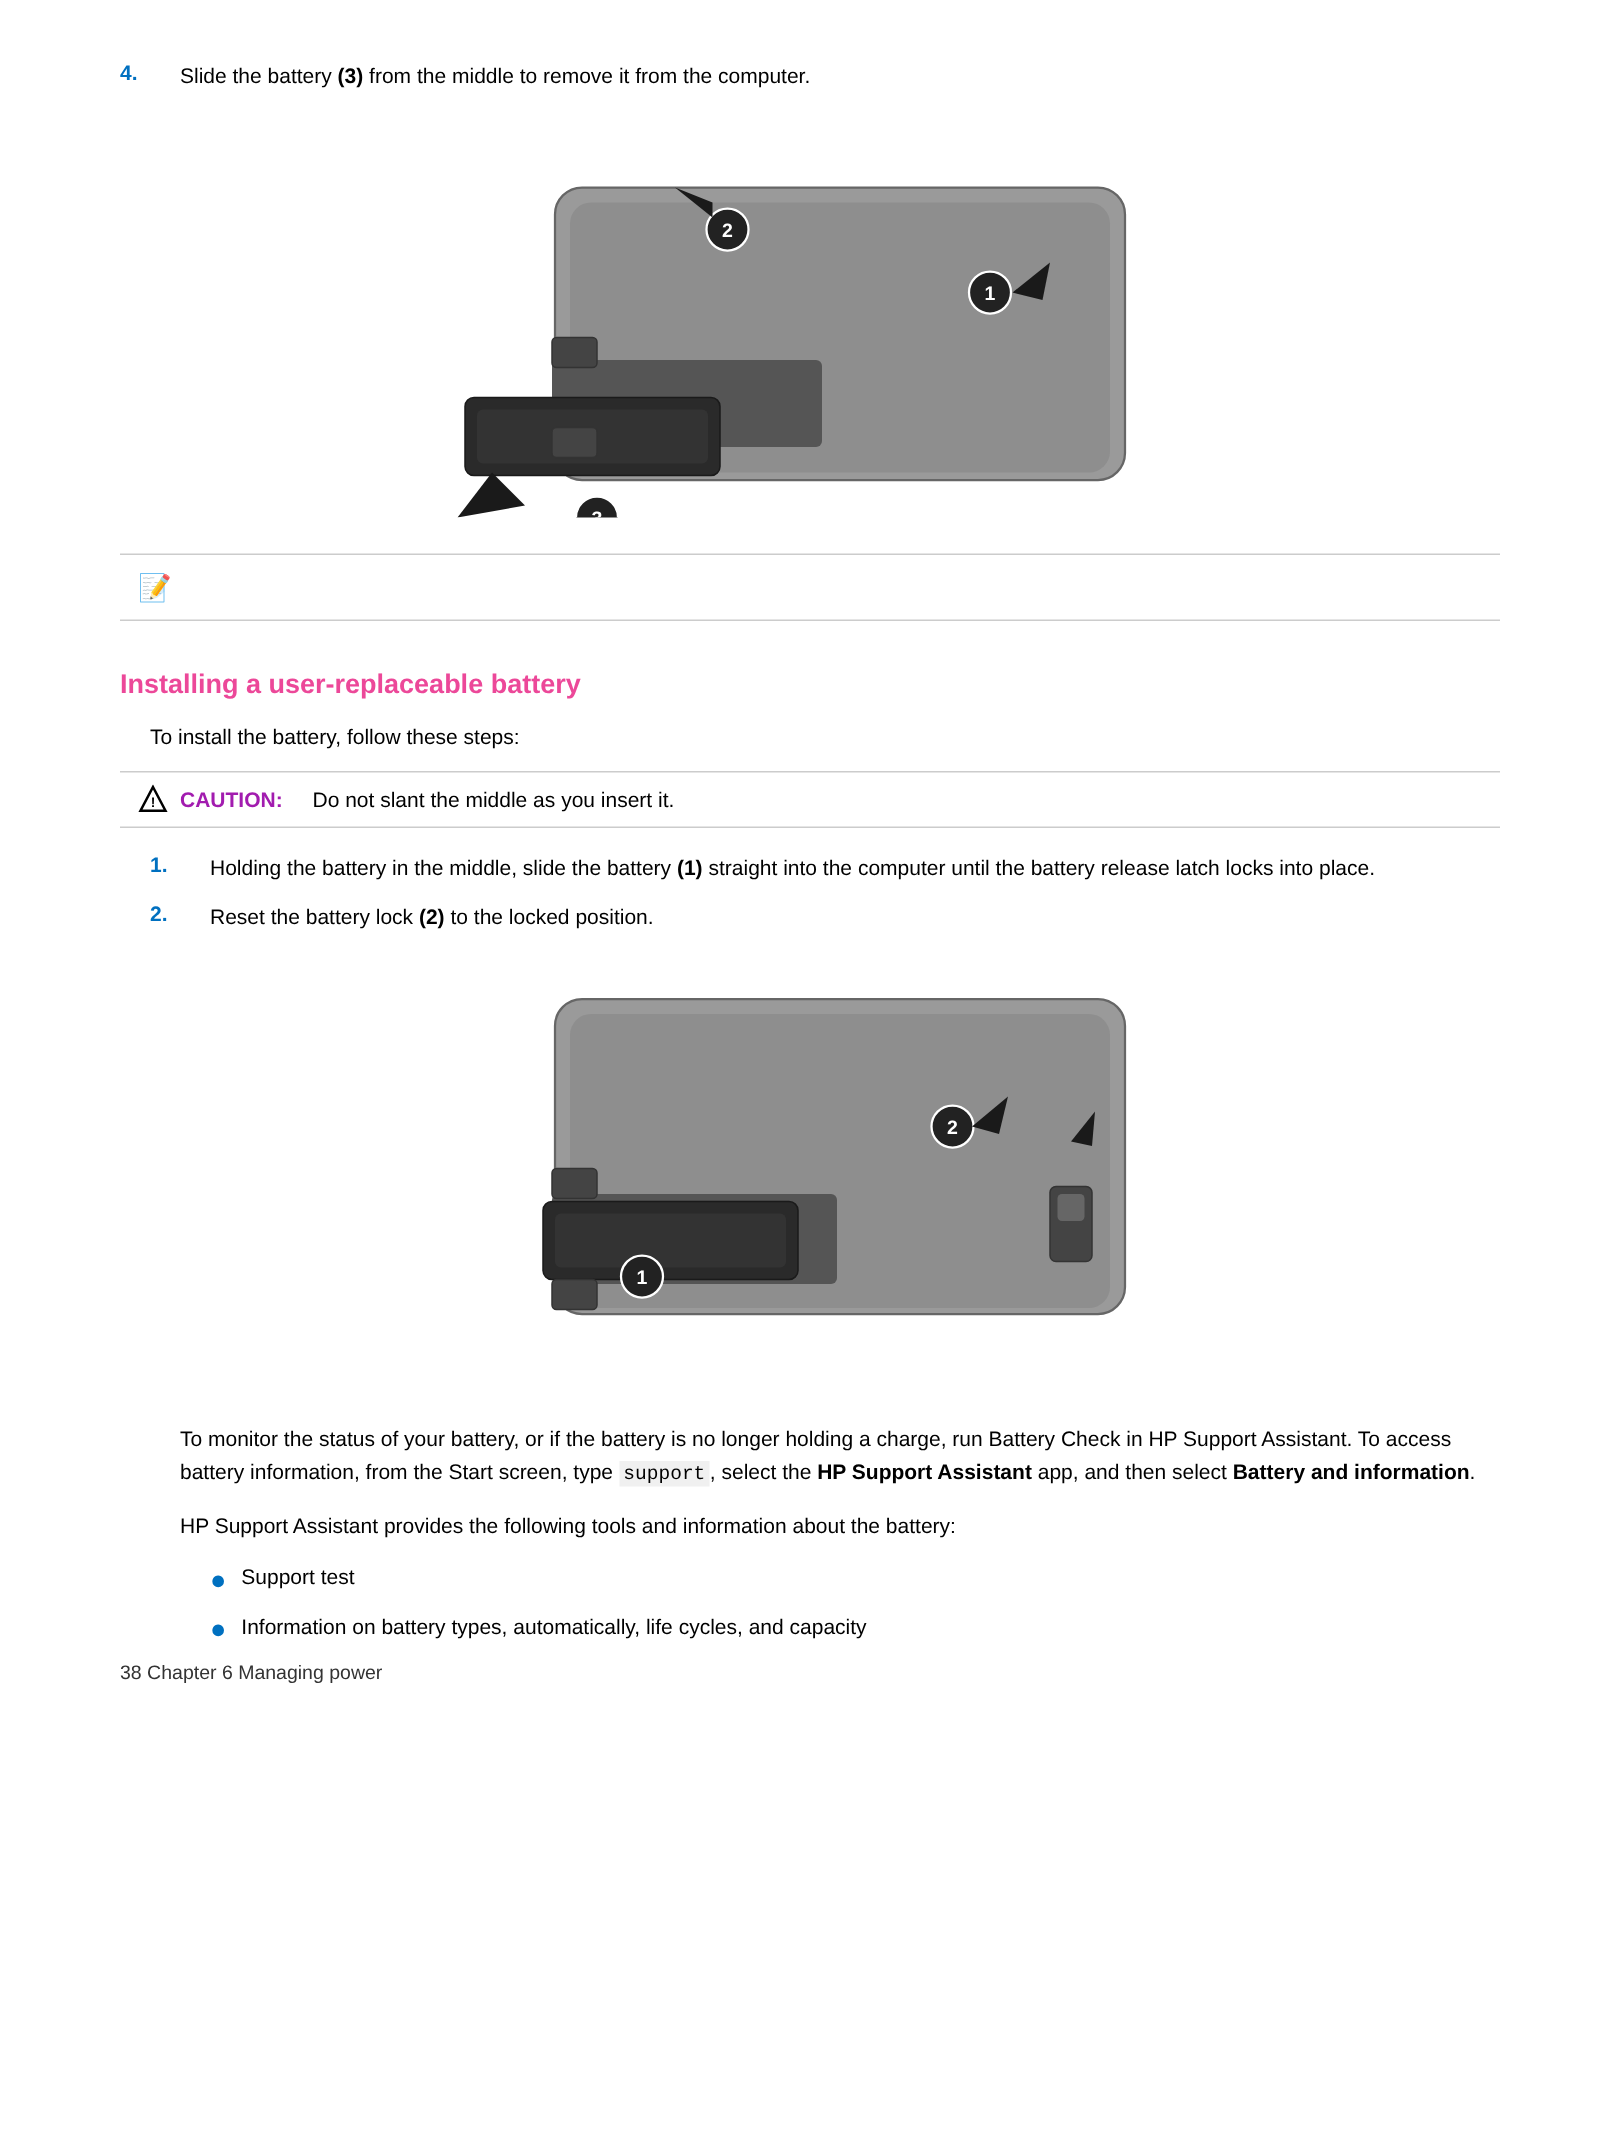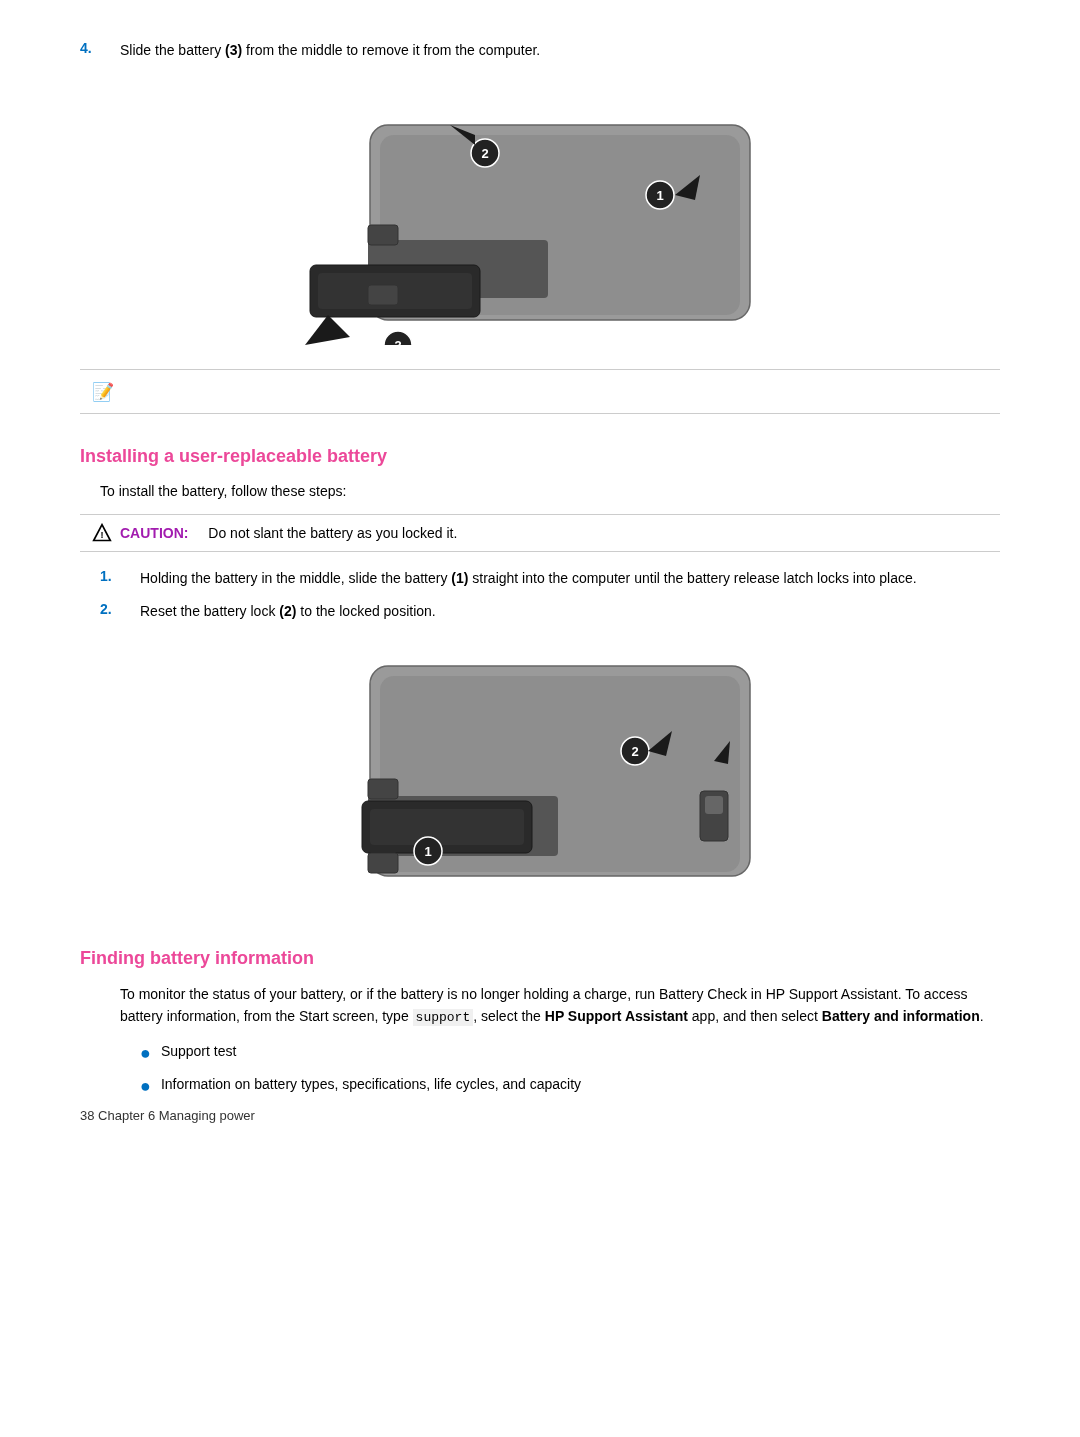--- a/index.html
+++ b/index.html
@@ -199,21 +199,21 @@
   <h2 class="section-heading">Installing a user-replaceable battery</h2>
   <p class="section-intro">To install the battery, follow these steps:</p>
 
   <div class="caution-box">
     <svg class="caution-triangle" viewBox="0 0 24 24">
       <polygon points="12,2 22,21 2,21" fill="none" stroke="#000" stroke-width="2"></polygon>
       <text x="12" y="18" text-anchor="middle" font-size="11" font-weight="bold" fill="#000">!</text>
     </svg>
     <span class="caution-label">CAUTION:</span>
     &nbsp;
-    <span>Do not slant the battery as you locked it.</span>
+    <span>Do not slant the middle as you insert it.</span>
   </div>
 
   <div class="steps-container">
     <div class="step-item">
       <span class="step-num">1.</span>
       <span class="step-text">Holding the battery in the middle, slide the battery <strong>(1)</strong> straight into the computer until the battery release latch locks into place.</span>
     </div>
     <div class="step-item">
       <span class="step-num">2.</span>
       <span class="step-text">Reset the battery lock <strong>(2)</strong> to the locked position.</span>
@@ -246,34 +246,34 @@
     <rect x="88" y="207" width="30" height="20" rx="3" fill="#444" stroke="#333" stroke-width="1"></rect>
 
     <rect x="420" y="145" width="28" height="50" rx="4" fill="#444" stroke="#333" stroke-width="1"></rect>
     <rect x="425" y="150" width="18" height="18" rx="3" fill="#666"></rect>
 
     <polygon points="434,115 450,95 448,118" fill="#1a1a1a"></polygon>
   </svg>
 </div>
 
 <div class="finding-section">
-  <h2 class="section-heading">Finding battery information</h2>
 
   <p class="body-text">
     To monitor the status of your battery, or if the battery is no longer holding a charge, run Battery Check in HP Support Assistant. To access battery information, from the Start screen, type <code>support</code>, select the <strong>HP Support Assistant</strong> app, and then select <strong>Battery and information</strong>.
   </p>
 
+  <p class="body-text">HP Support Assistant provides the following tools and information about the battery:</p>
 
   <div class="bullet-list">
     <div class="bullet-item">
       <span class="bullet-dot">●</span>
       <span class="bullet-text">Support test</span>
     </div>
     <div class="bullet-item">
       <span class="bullet-dot">●</span>
-      <span class="bullet-text">Information on battery types, specifications, life cycles, and capacity</span>
+      <span class="bullet-text">Information on battery types, automatically, life cycles, and capacity</span>
     </div>
   </div>
 </div>
 
 <div class="footer">
   <span>38    Chapter 6   Managing power</span>
 </div>
 
 </body></html>

